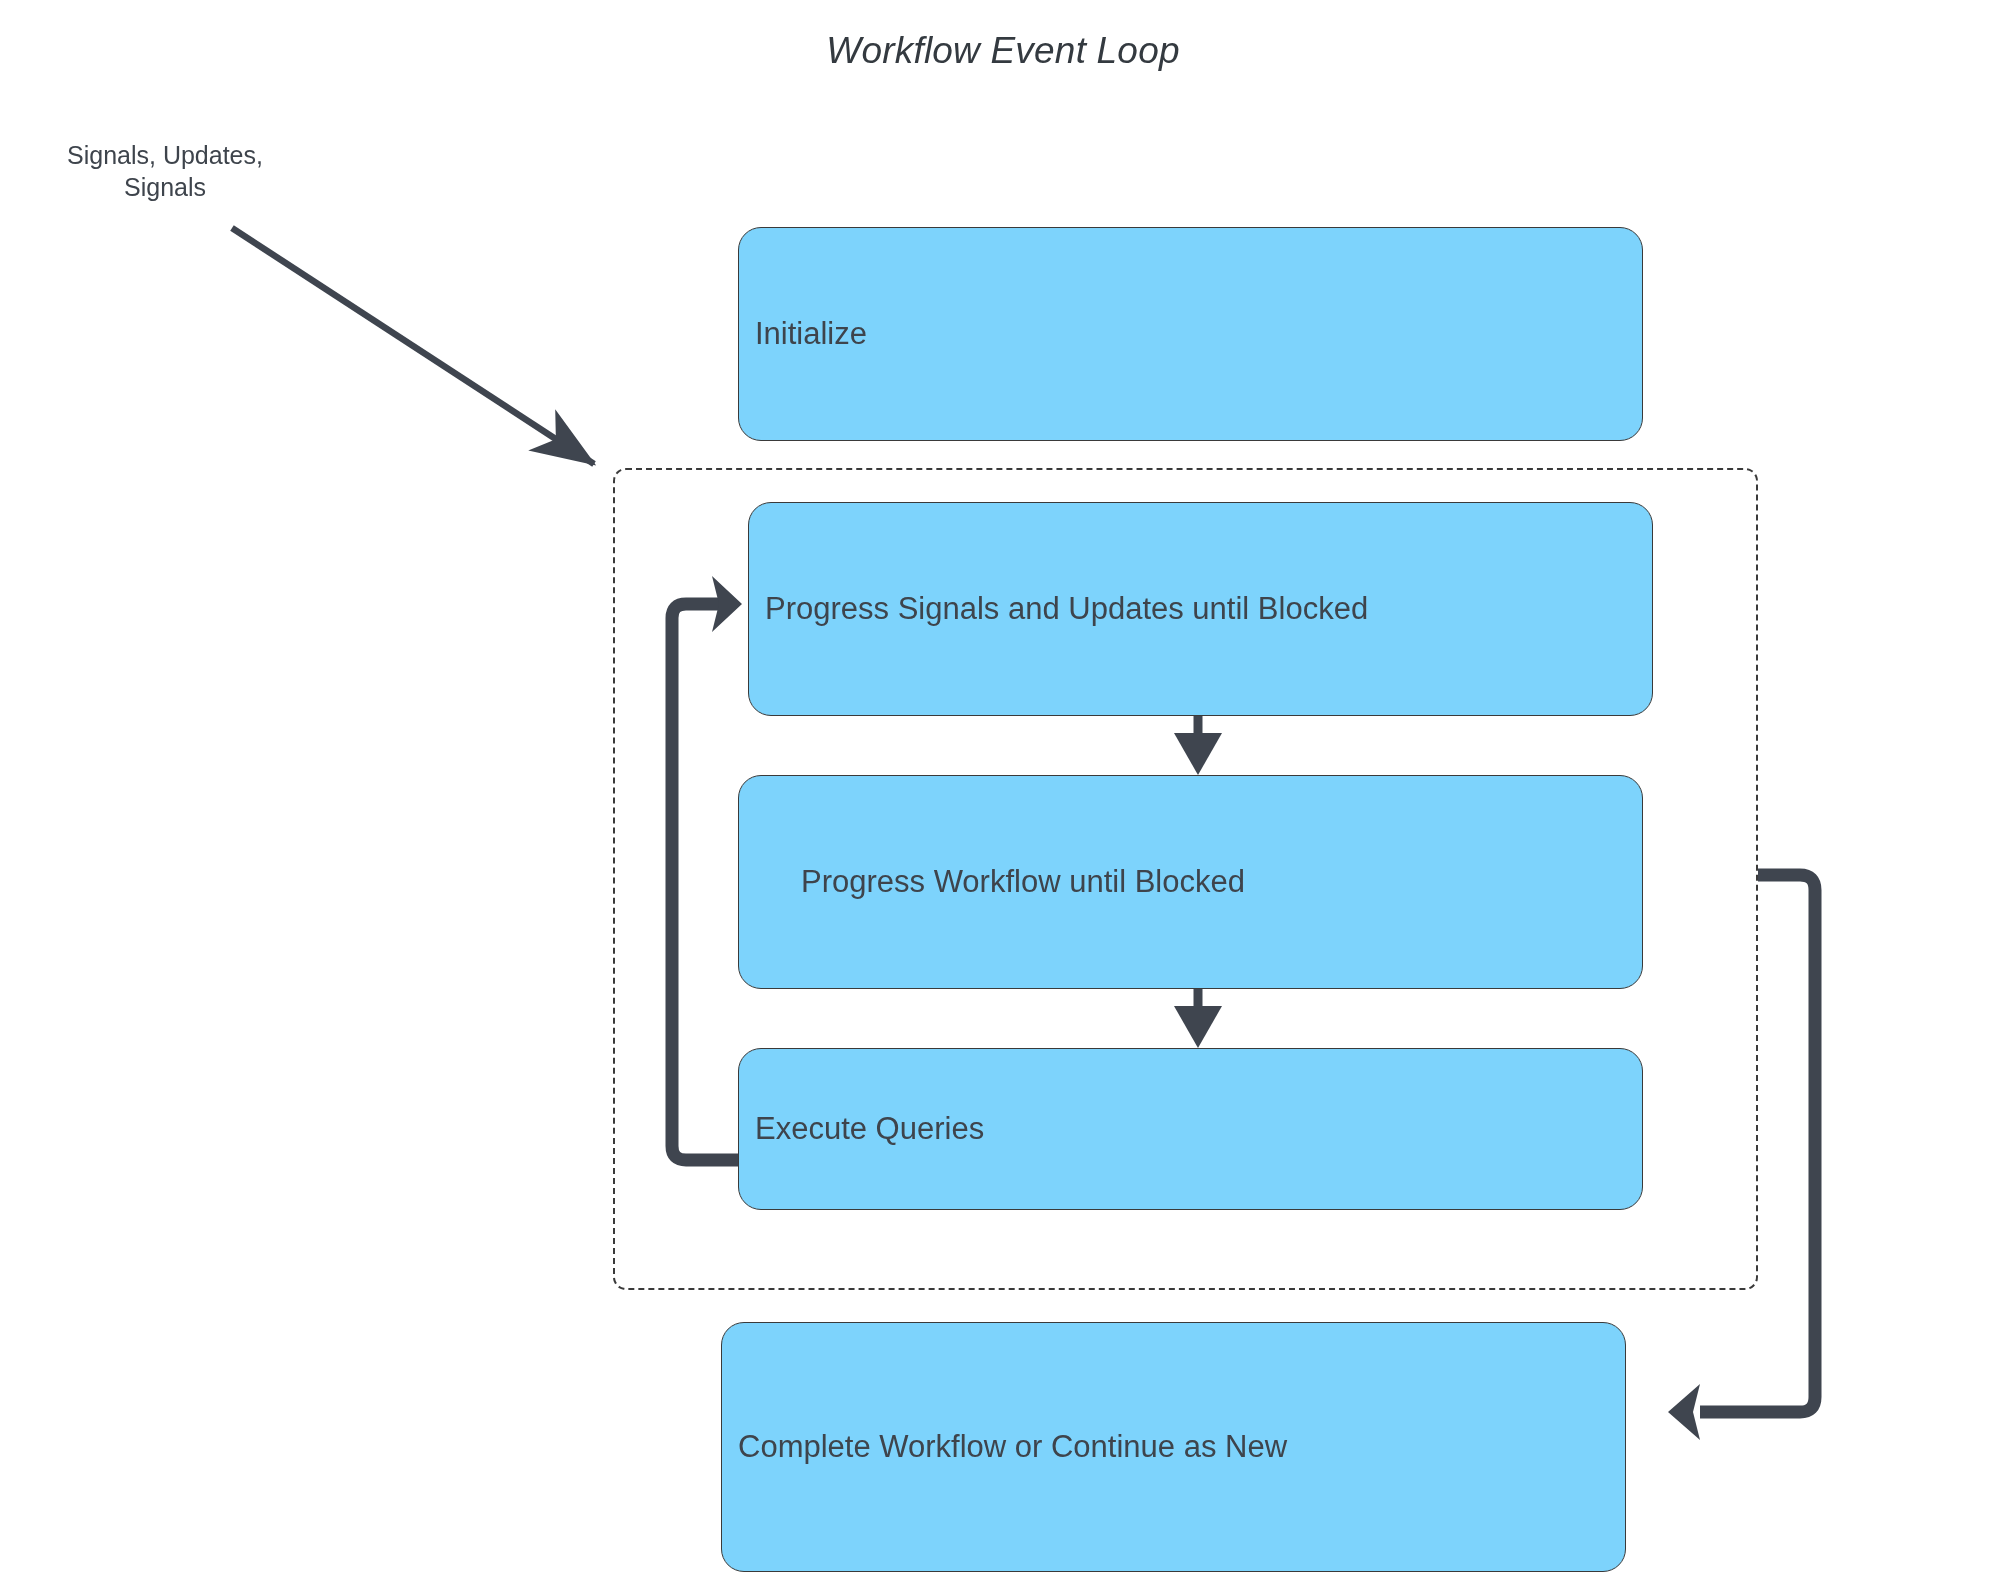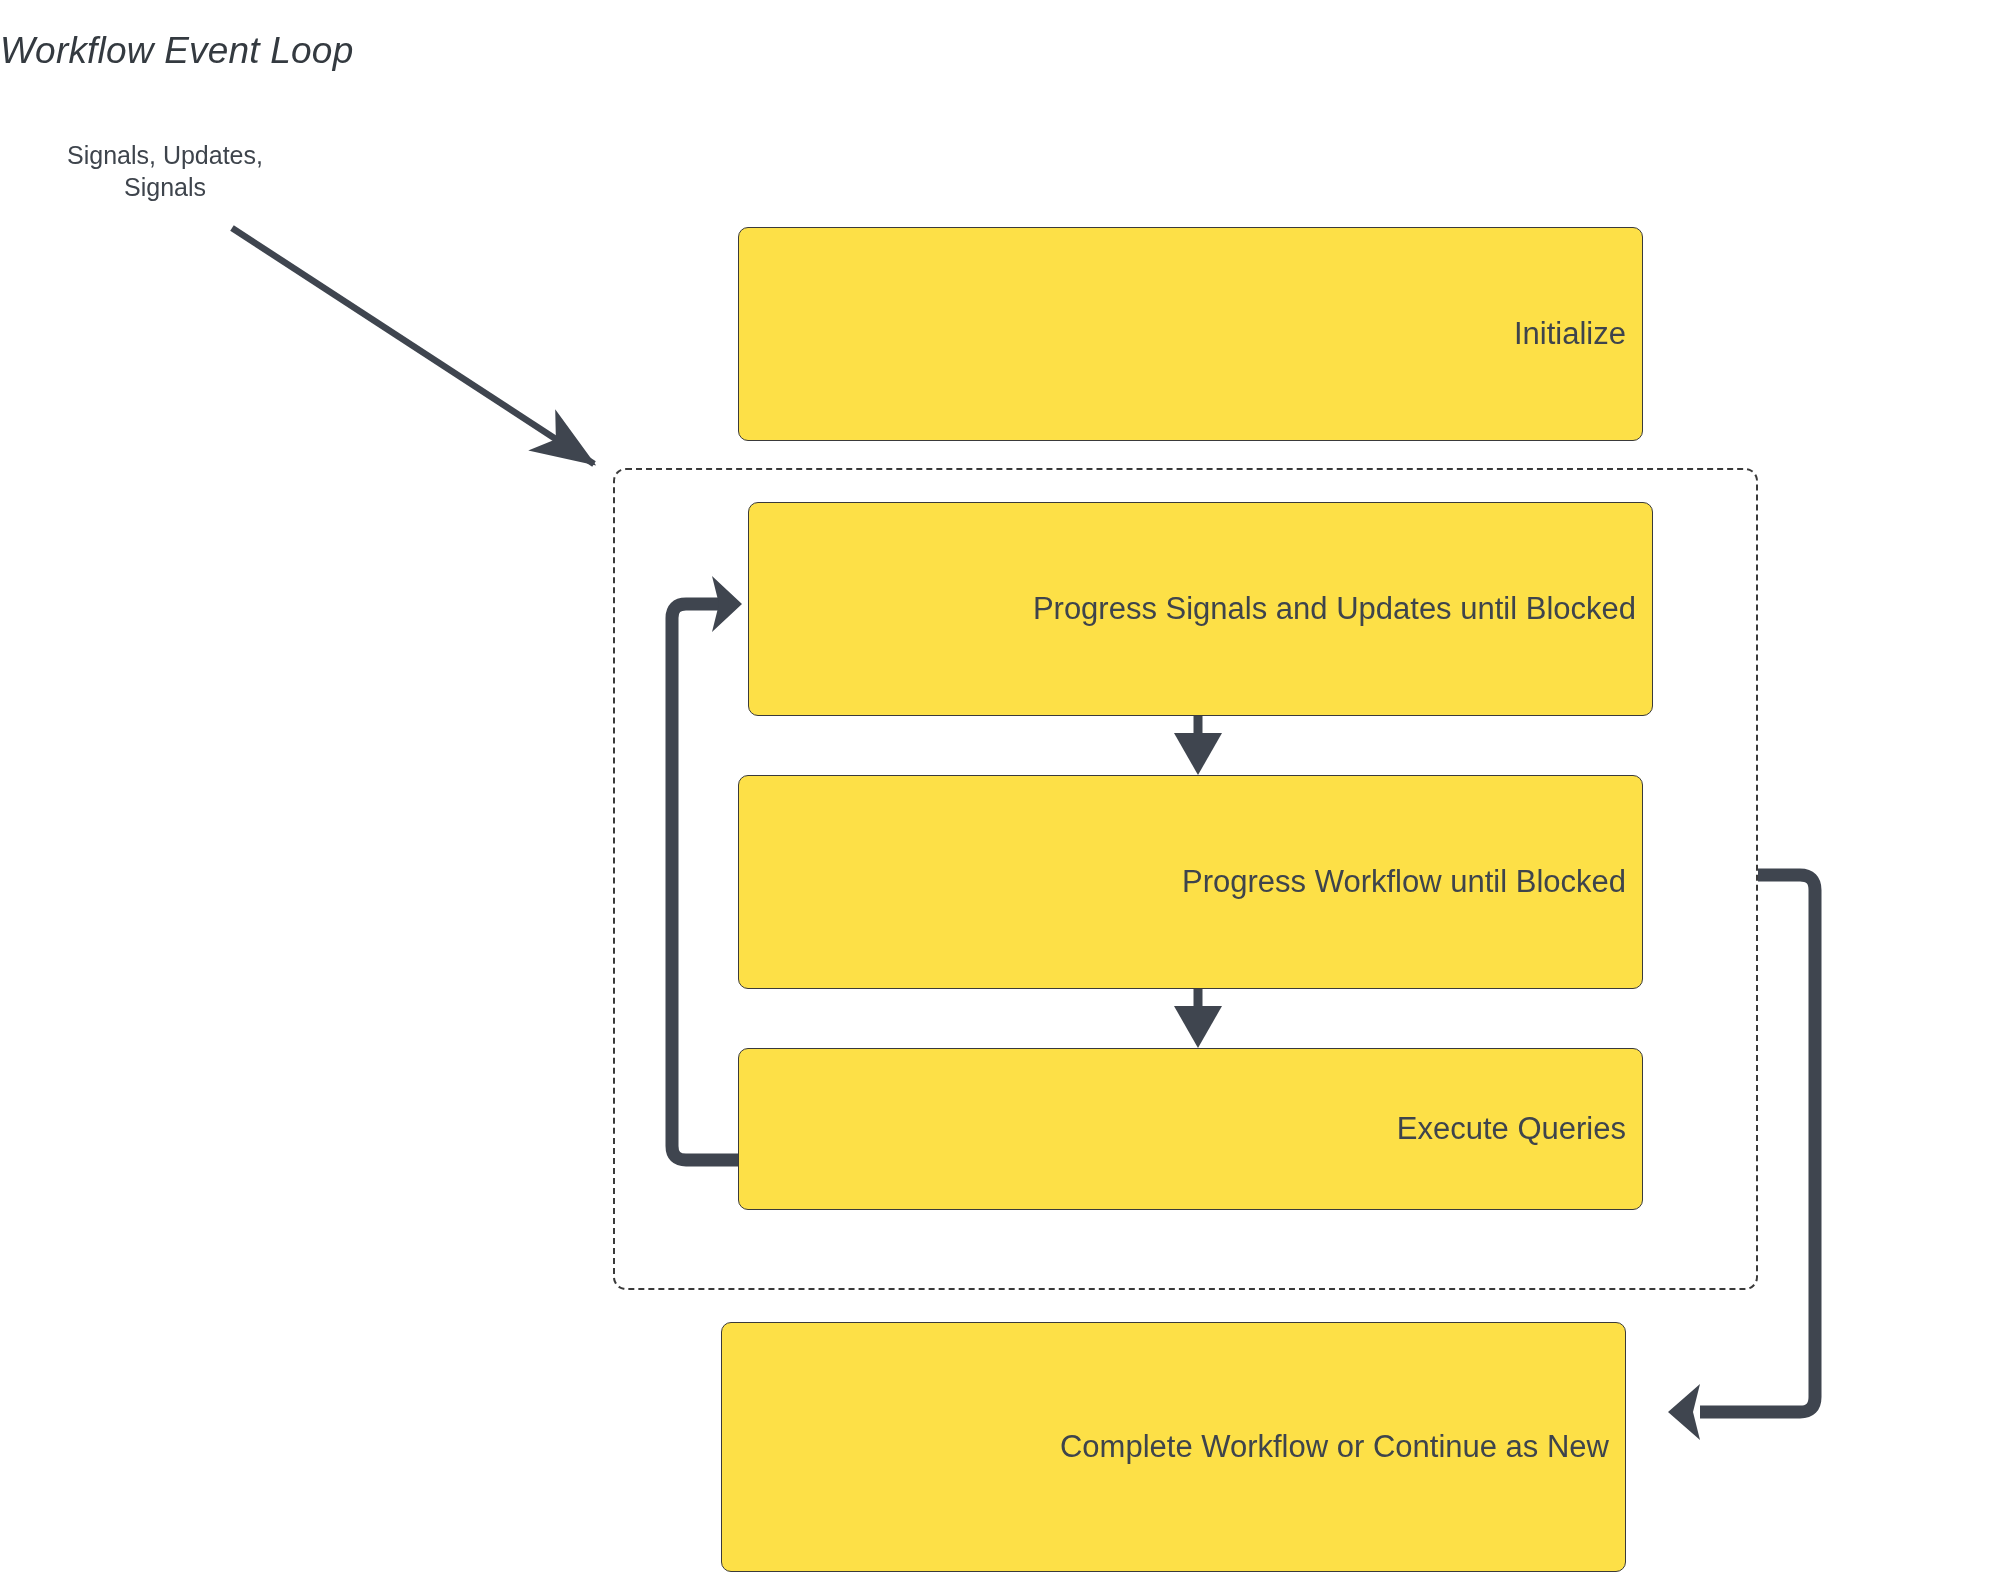--- a/index.html
+++ b/index.html
@@ -20,44 +20,45 @@
     left: 0;
     top: 0;
     width: 2006px;
     height: 1576px;
   }
   .diagram-title {
     position: absolute;
     left: 0;
     top: 30px;
     width: 2006px;
+    text-align: center;
     font-size: 37px;
     font-style: italic;
     color: #343a40;
     letter-spacing: 0.2px;
   }
   .ext-label {
     position: absolute;
     left: 20px;
     top: 140px;
     width: 290px;
     text-align: center;
     font-size: 25px;
     line-height: 1.26;
     color: #3e444c;
   }
   .node-box {
     position: absolute;
     box-sizing: border-box;
     border: 1.6px solid #3a3a3a;
-    border-radius: 10px;
-    background: #fde047;
+    border-radius: 23px;
+    background: #7dd3fc;
     display: flex;
     align-items: center;
-    justify-content: flex-end;
+    justify-content: flex-start;
   }
   .node-label {
     font-size: 31px;
     color: #3e444c;
     text-align: center;
     padding: 0 16px;
     line-height: 1.2;
   }
   .dashed-group {
     position: absolute;

